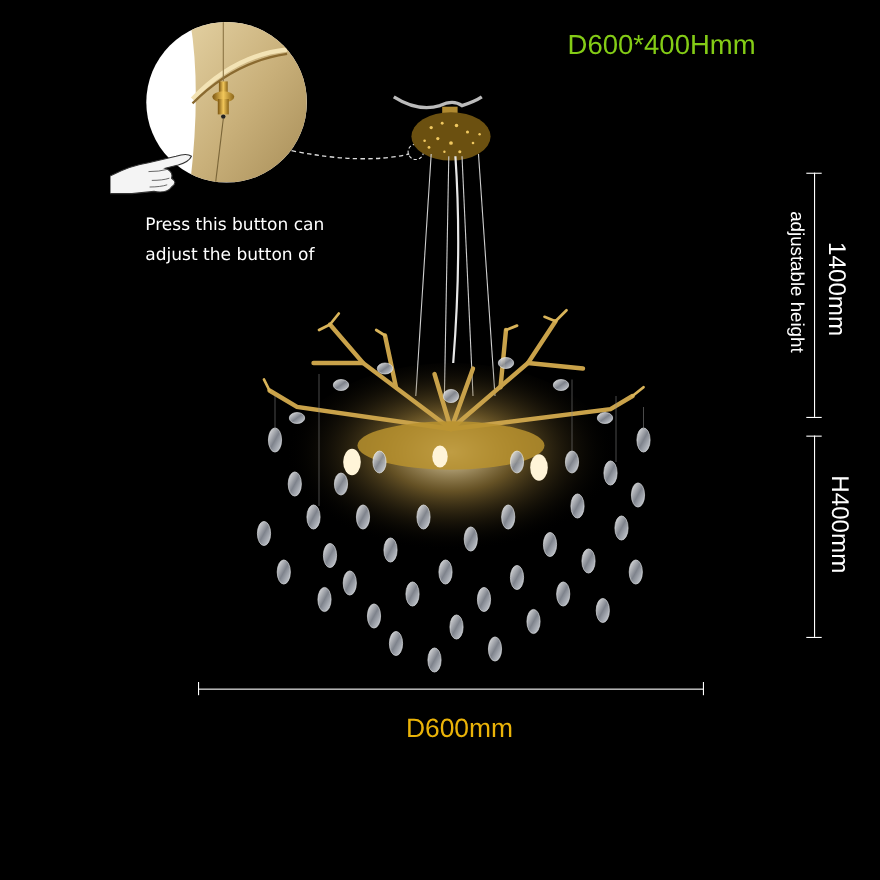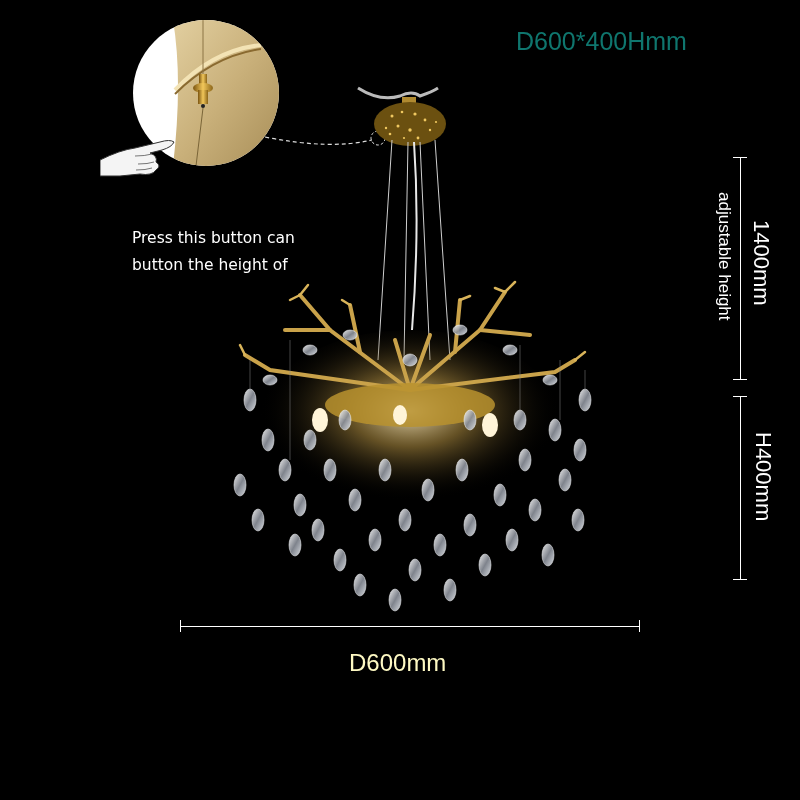--- a/index.html
+++ b/index.html
@@ -1,26 +1,26 @@
 <!DOCTYPE html>
 <html><head>
   <meta charset="utf-8">
   <style>
     * { margin: 0; padding: 0; box-sizing: border-box; }
     html, body { width: 800px; height: 800px; background: #000; overflow: hidden; }
     body { position: relative; font-family: "Liberation Sans", sans-serif; color: #fff; }
 
     .overall-dim {
       position: absolute; left: 516px; top: 27px;
-      font-size: 25px; letter-spacing: 0px; color: #0f766e; white-space: nowrap;
+      font-size: 25px; letter-spacing: 0px; color: #84cc16; white-space: nowrap;
     }
 
     .callout-text {
       position: absolute; left: 132px; top: 191px;
-      font-family: "DejaVu Sans", sans-serif; font-size: 15.5px; line-height: 27px; color: #fff; margin-top: 34px;
+      font-family: "DejaVu Sans", sans-serif; font-size: 15.5px; line-height: 27px; color: #fff;
     }
 
     .magnifier {
       position: absolute; left: 133px; top: 20px; width: 146px; height: 146px;
       border-radius: 50%; background: #fff; overflow: hidden;
     }
     .mag-svg { position: absolute; left: 0; top: 0; }
 
     .hand-svg { position: absolute; left: 100px; top: 120px; }
 
@@ -34,21 +34,21 @@
 
     .vlabel {
       position: absolute; transform-origin: left top; transform: rotate(90deg);
       white-space: nowrap; color: #fff;
     }
     .label-1400 { left: 774px; top: 220px; font-size: 22px; }
     .label-adjust { left: 734px; top: 192px; font-size: 17px; }
     .label-h400 { left: 776px; top: 432px; font-size: 22px; }
 
     .label-d600 {
-      position: absolute; left: 349px; top: 649px; font-size: 24px; color: #fef9c3;
+      position: absolute; left: 369px; top: 649px; font-size: 24px; color: #eab308;
     }
   </style>
 </head>
 <body>
 
 <div>
 
   <div class="overall-dim">D600*400Hmm</div>
 
   <div class="magnifier">
@@ -77,21 +77,21 @@
     </svg>
   </div>
 
   <svg class="hand-svg" width="100" height="60" viewBox="0 0 100 60">
     <path d="M0 40 Q20 30 35 28 L60 22 Q70 19 74 22 Q72 27 62 30 L50 33 Q58 36 56 42 Q62 46 56 50 Q52 56 40 54 L20 56 L0 56 Z" fill="#f4f4f4" stroke="#333" stroke-width="1"></path>
     <path d="M35 36 Q45 36 52 34 M38 44 Q48 44 54 42 M36 50 Q46 50 52 48" stroke="#555" stroke-width="0.8" fill="none"></path>
   </svg>
 
   <div class="callout-text">
     <div>Press this button can</div>
-    <div>button the height of</div>
+    <div>adjust the button of</div>
   </div>
 
   <svg class="scene-svg" width="800" height="800" viewBox="0 0 800 800">
     <defs>
       <radialGradient id="glow" cx="0.5" cy="0.45" r="0.5">
         <stop offset="0" stop-color="#fff3d0" stop-opacity="0.9"></stop>
         <stop offset="0.4" stop-color="#c9a24a" stop-opacity="0.5"></stop>
         <stop offset="1" stop-color="#000" stop-opacity="0"></stop>
       </radialGradient>
       <linearGradient id="crys" x1="0" y1="0" x2="1" y2="1">

